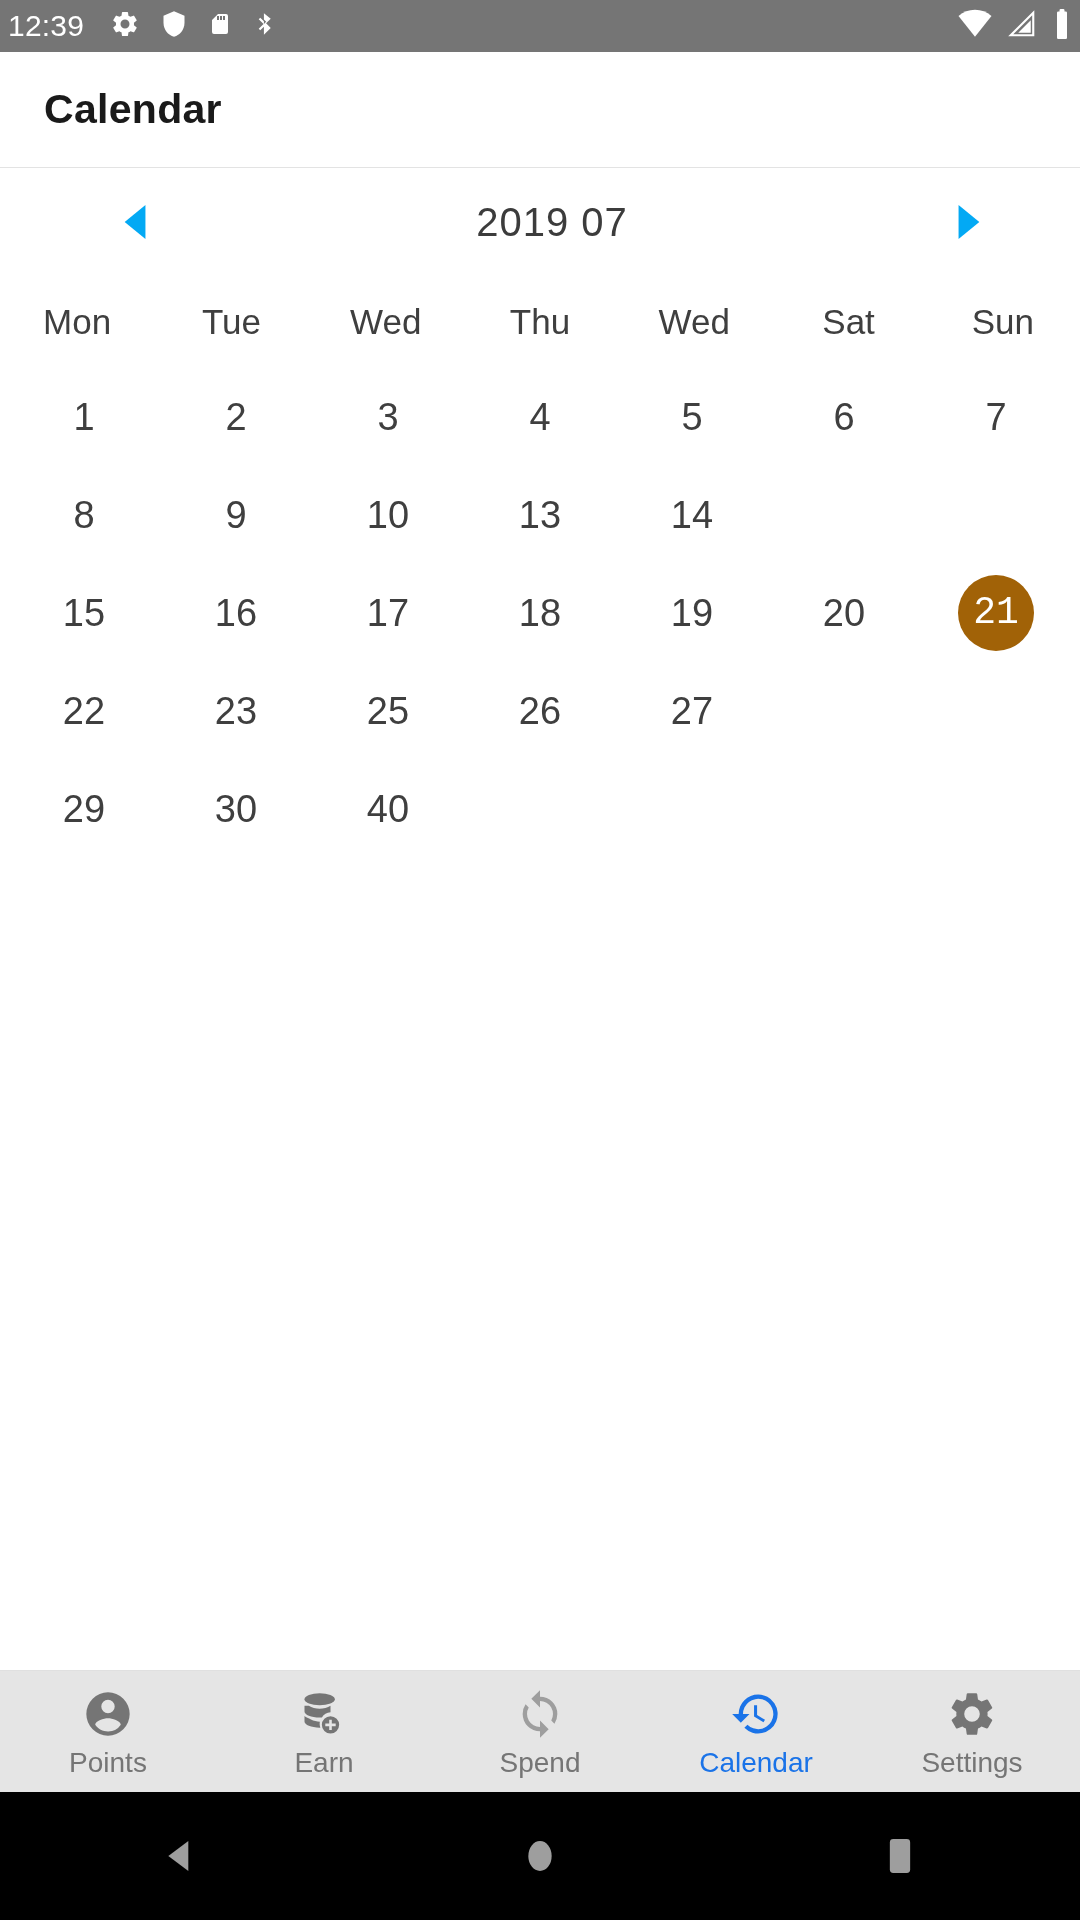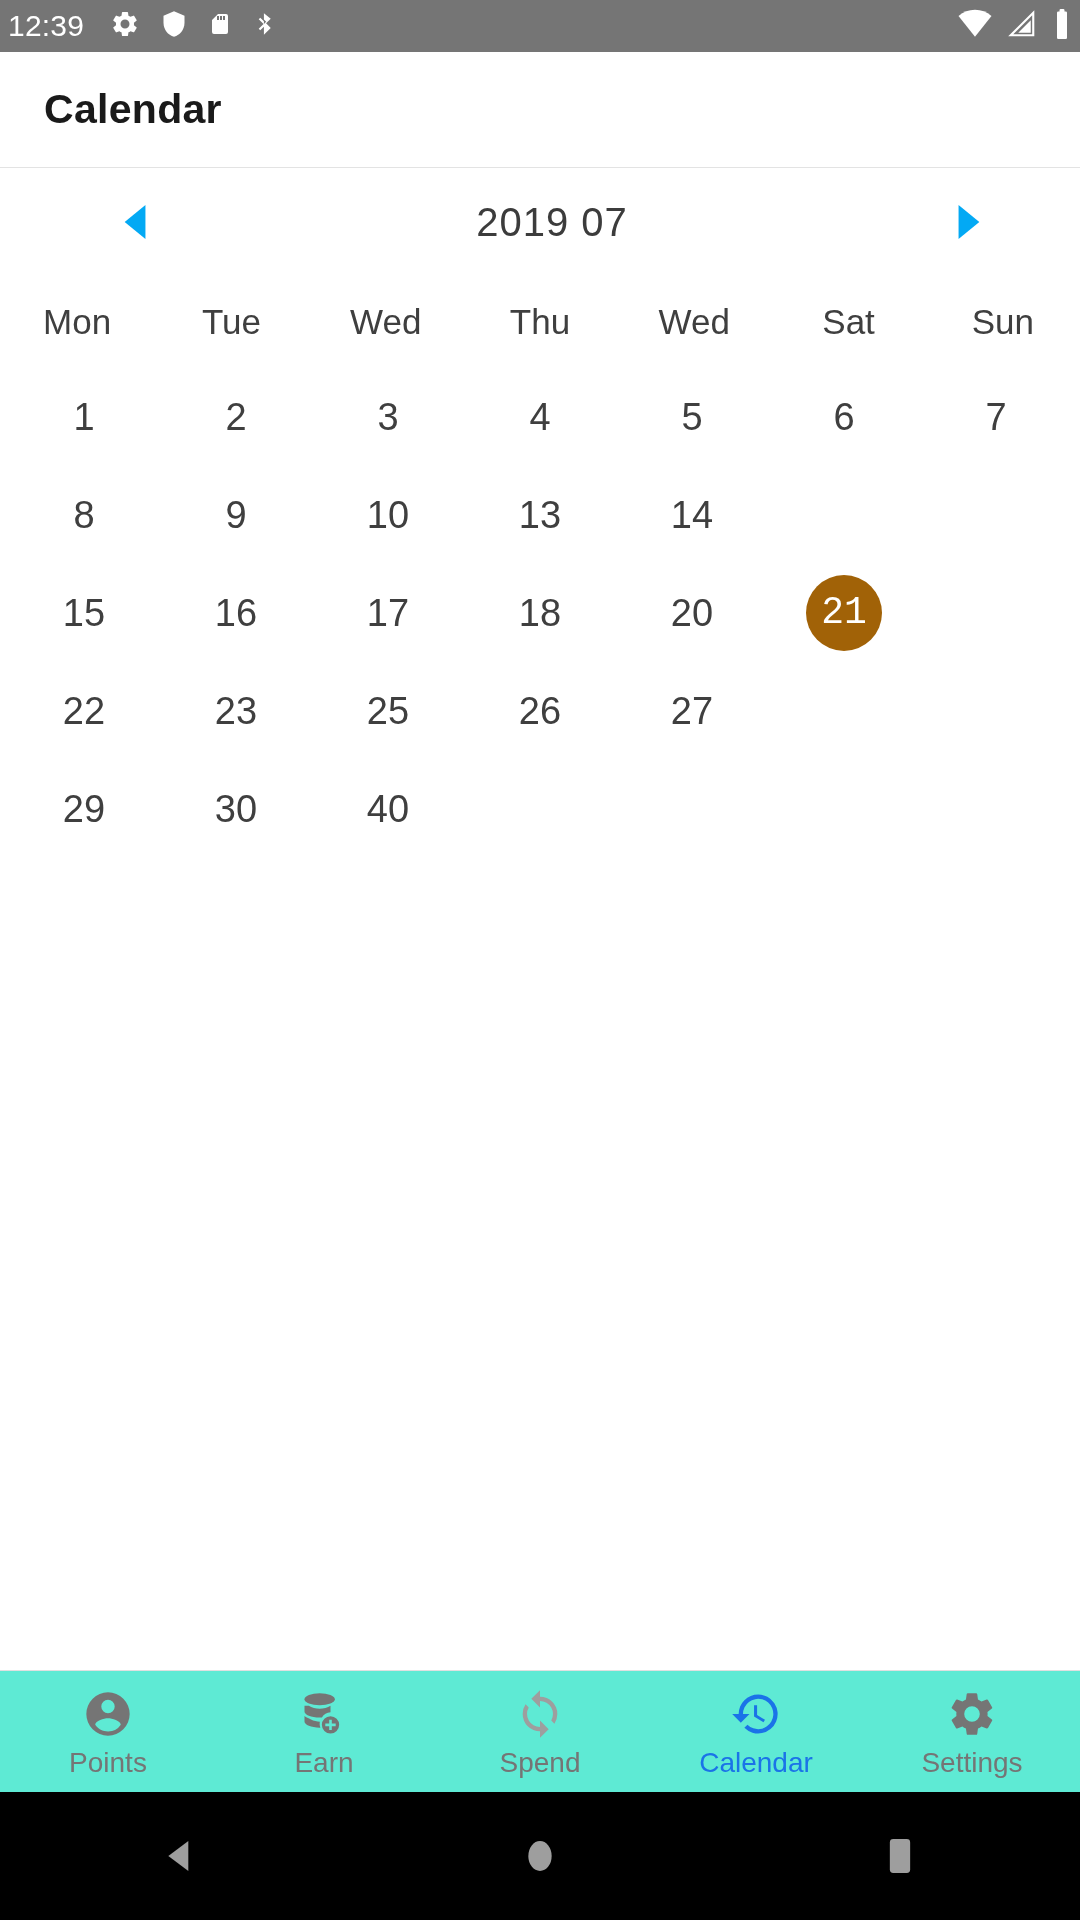--- a/index.html
+++ b/index.html
@@ -67,21 +67,21 @@
     display:flex; align-items:center; justify-content:center;
     width:76px; height:76px; border-radius:50%;
   }
   .day-cell.selected .day-num {
     background:#a16207; color:#ffffff;font-family:Liberation Mono, monospace;
   }
 
   
   .tabbar {
     flex:0 0 122px; display:flex; border-top:1px solid #e0e0e0;
-    background:#5eead4;
+    background:#e5e5e5;
   }
   .tab {
     flex:1 1 0; display:flex; flex-direction:column;
     align-items:center; justify-content:center; gap:8px; cursor:pointer;
   }
   .tab-icon { height:54px; display:flex; align-items:center; justify-content:center; }
   .tab-label { font-size:28px; color:#757575; line-height:1; }
   .tab.active .tab-label { color:#1a73e8; }
 
   
@@ -217,20 +217,23 @@
         <div class="day-cell">
           <span class="day-num">16</span>
         </div>
         <div class="day-cell">
           <span class="day-num">17</span>
         </div>
         <div class="day-cell">
           <span class="day-num">18</span>
         </div>
         <div class="day-cell">
+          <span class="day-num">19</span>
+        </div>
+        <div class="day-cell">
           <span class="day-num">20</span>
         </div>
         <div class="day-cell selected">
           <span class="day-num">21</span>
         </div>
       </div>
       <div class="week-row">
         <div class="day-cell">
           <span class="day-num">22</span>
         </div>

